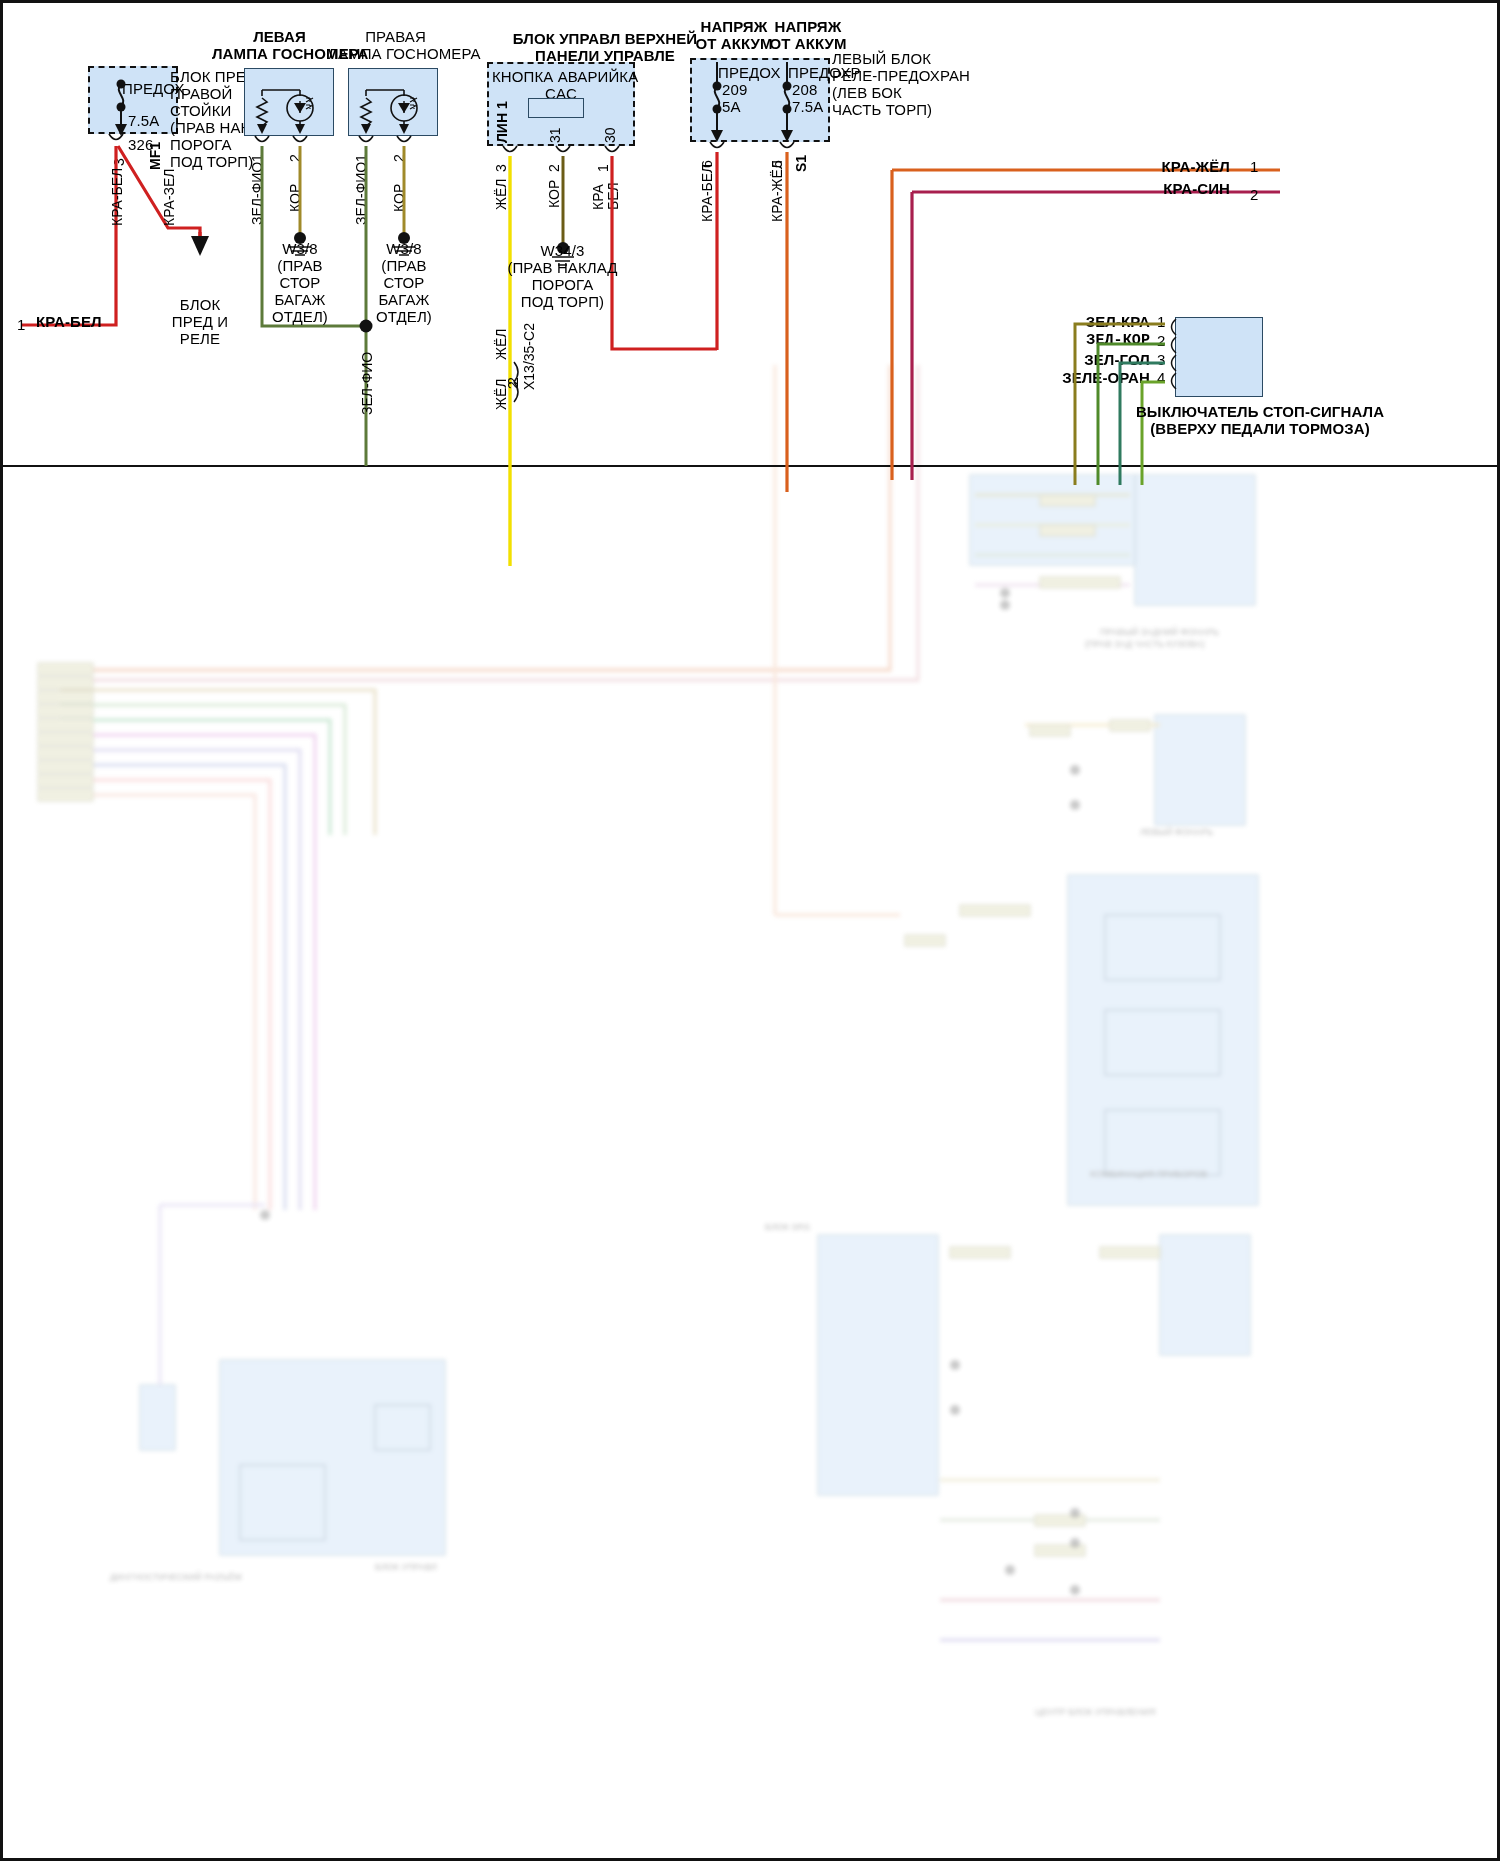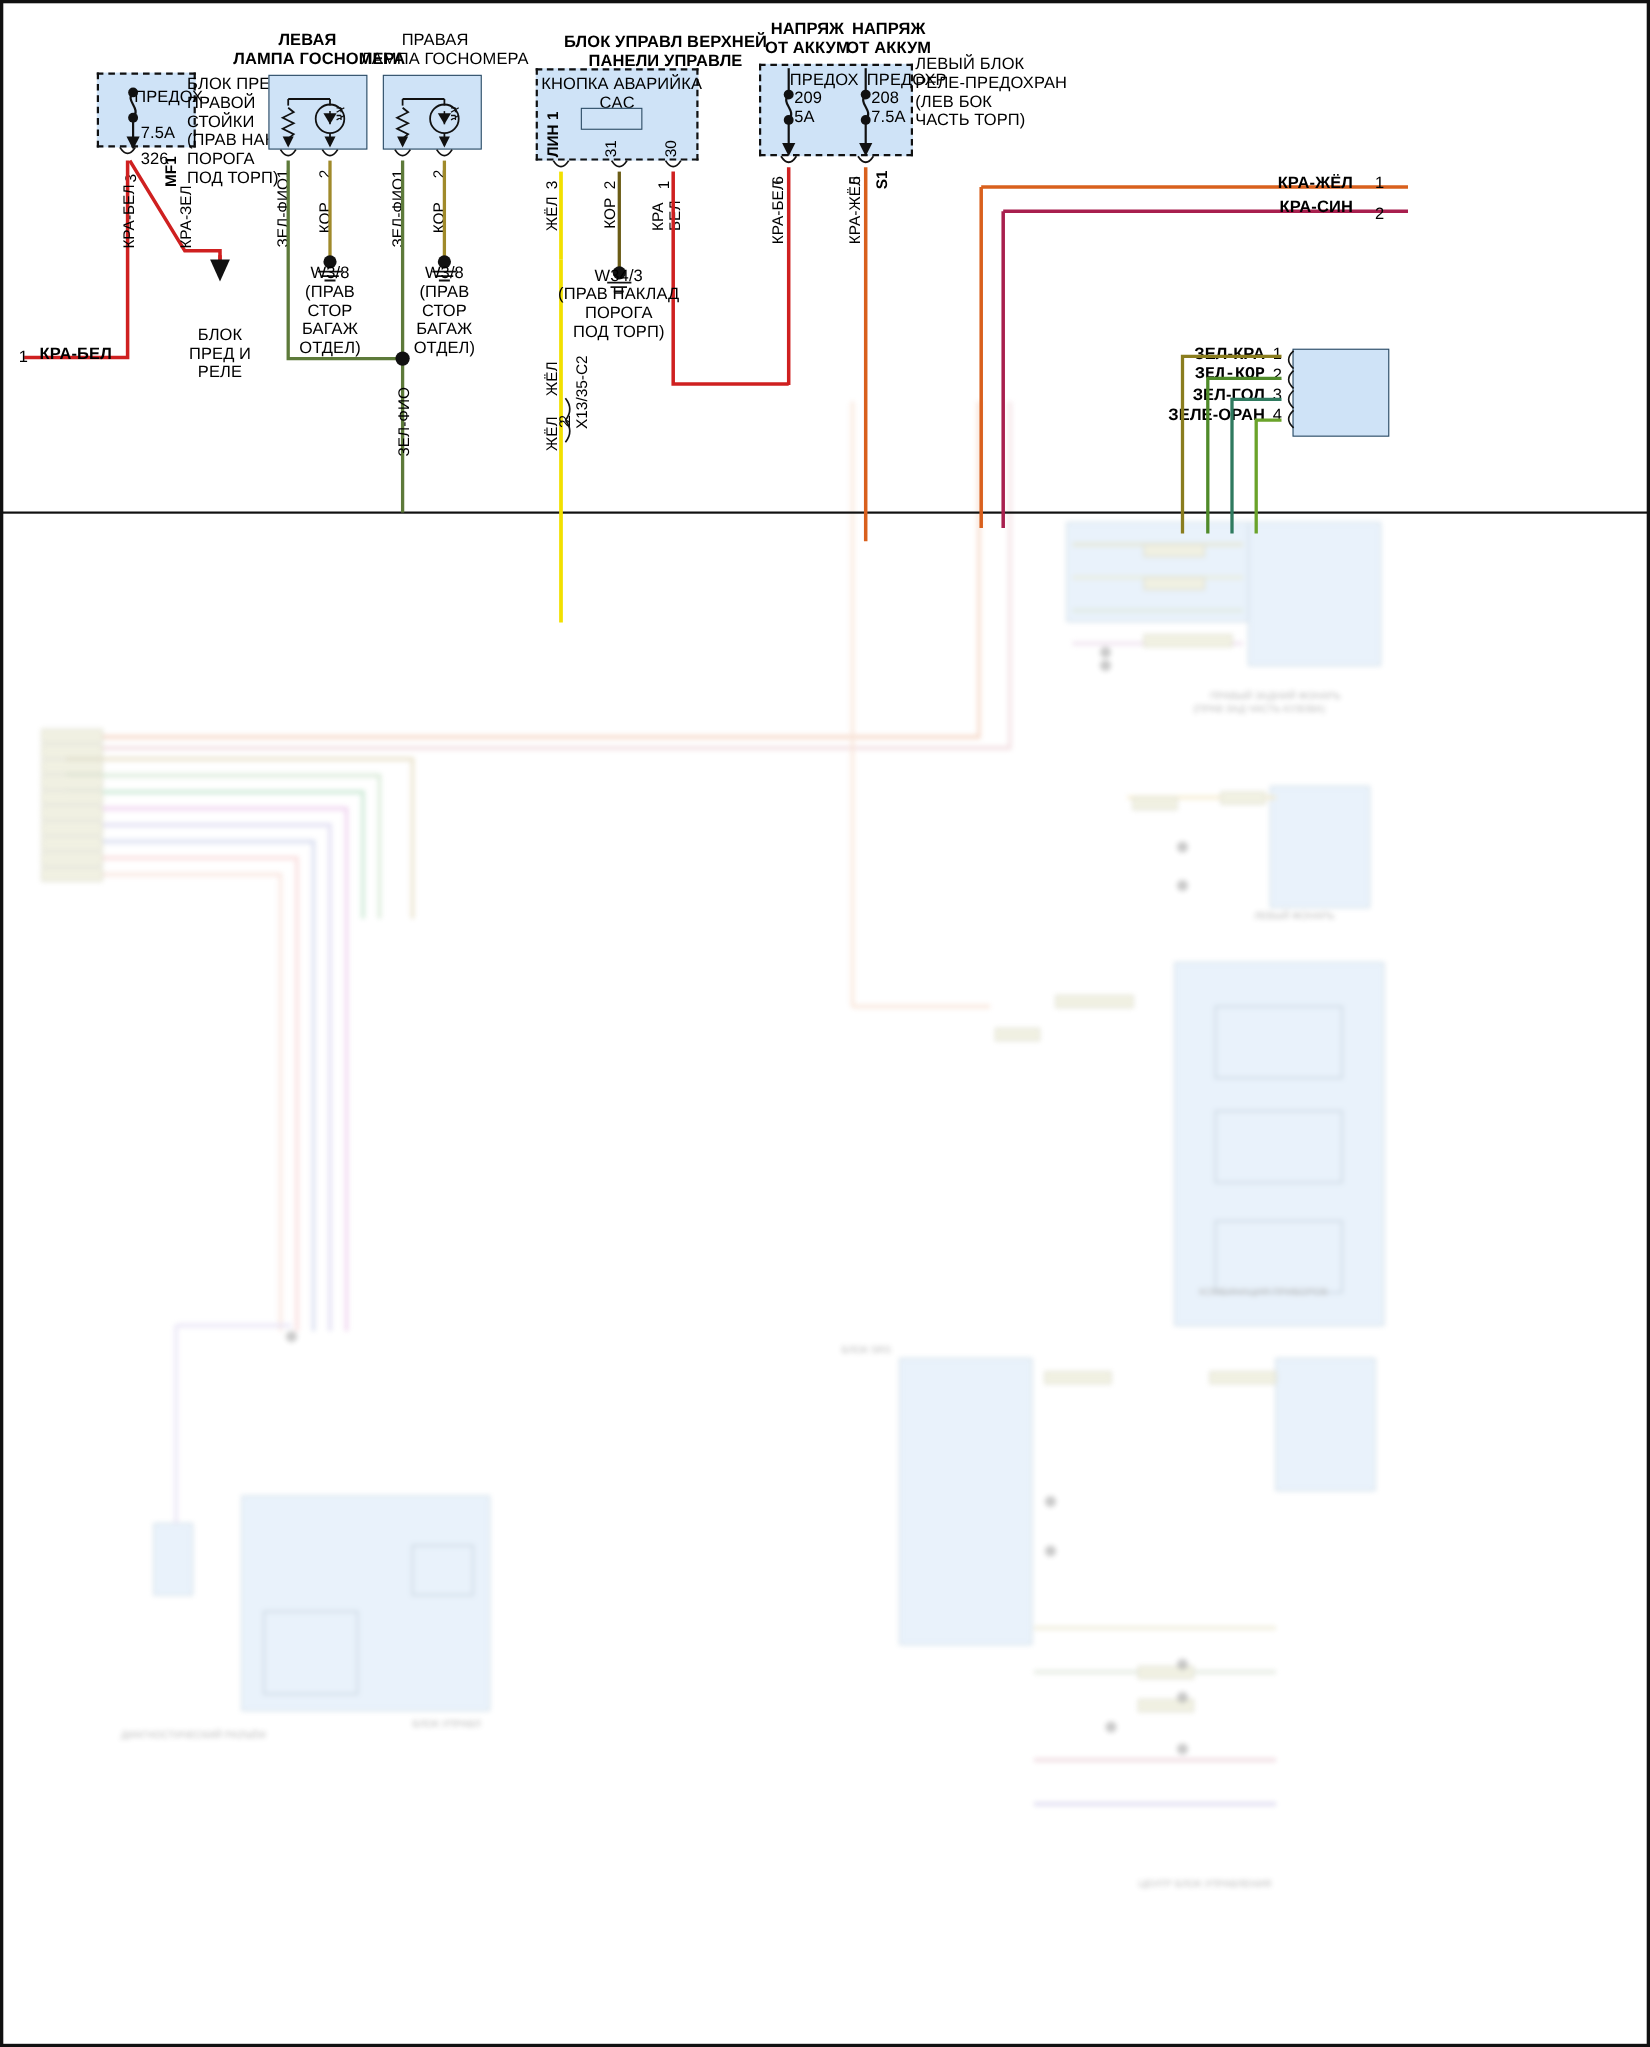--- a/index.html
+++ b/index.html
@@ -370,15 +370,17 @@
   <div class="lbl r" style="left:990px;top:369px;width:160px;font-weight:700;">ЗЕЛЕ-ОРАН</div>
   <div class="lbl" style="left:1157px;top:369px;">4</div>
 
   <svg class="wire" style="left:960px;top:320px;" width="230" height="165">
     <path d="M205 4 H115 V165" stroke="#8a7d1e" stroke-width="3" fill="none"></path>
     <path d="M205 24 H138 V165" stroke="#4f8a2a" stroke-width="3" fill="none"></path>
     <path d="M205 43 H160 V165" stroke="#2f7a5f" stroke-width="3" fill="none"></path>
     <path d="M205 62 H182 V165" stroke="#6aa32a" stroke-width="3" fill="none"></path>
   </svg>
 
+  <div class="lbl c" style="left:1060px;top:403px;width:400px;font-weight:700;">ВЫКЛЮЧАТЕЛЬ СТОП-СИГНАЛА
+(ВВЕРХУ ПЕДАЛИ ТОРМОЗА)</div>
 
   <div id="frame"></div>
 </div>
 
 </body></html>

